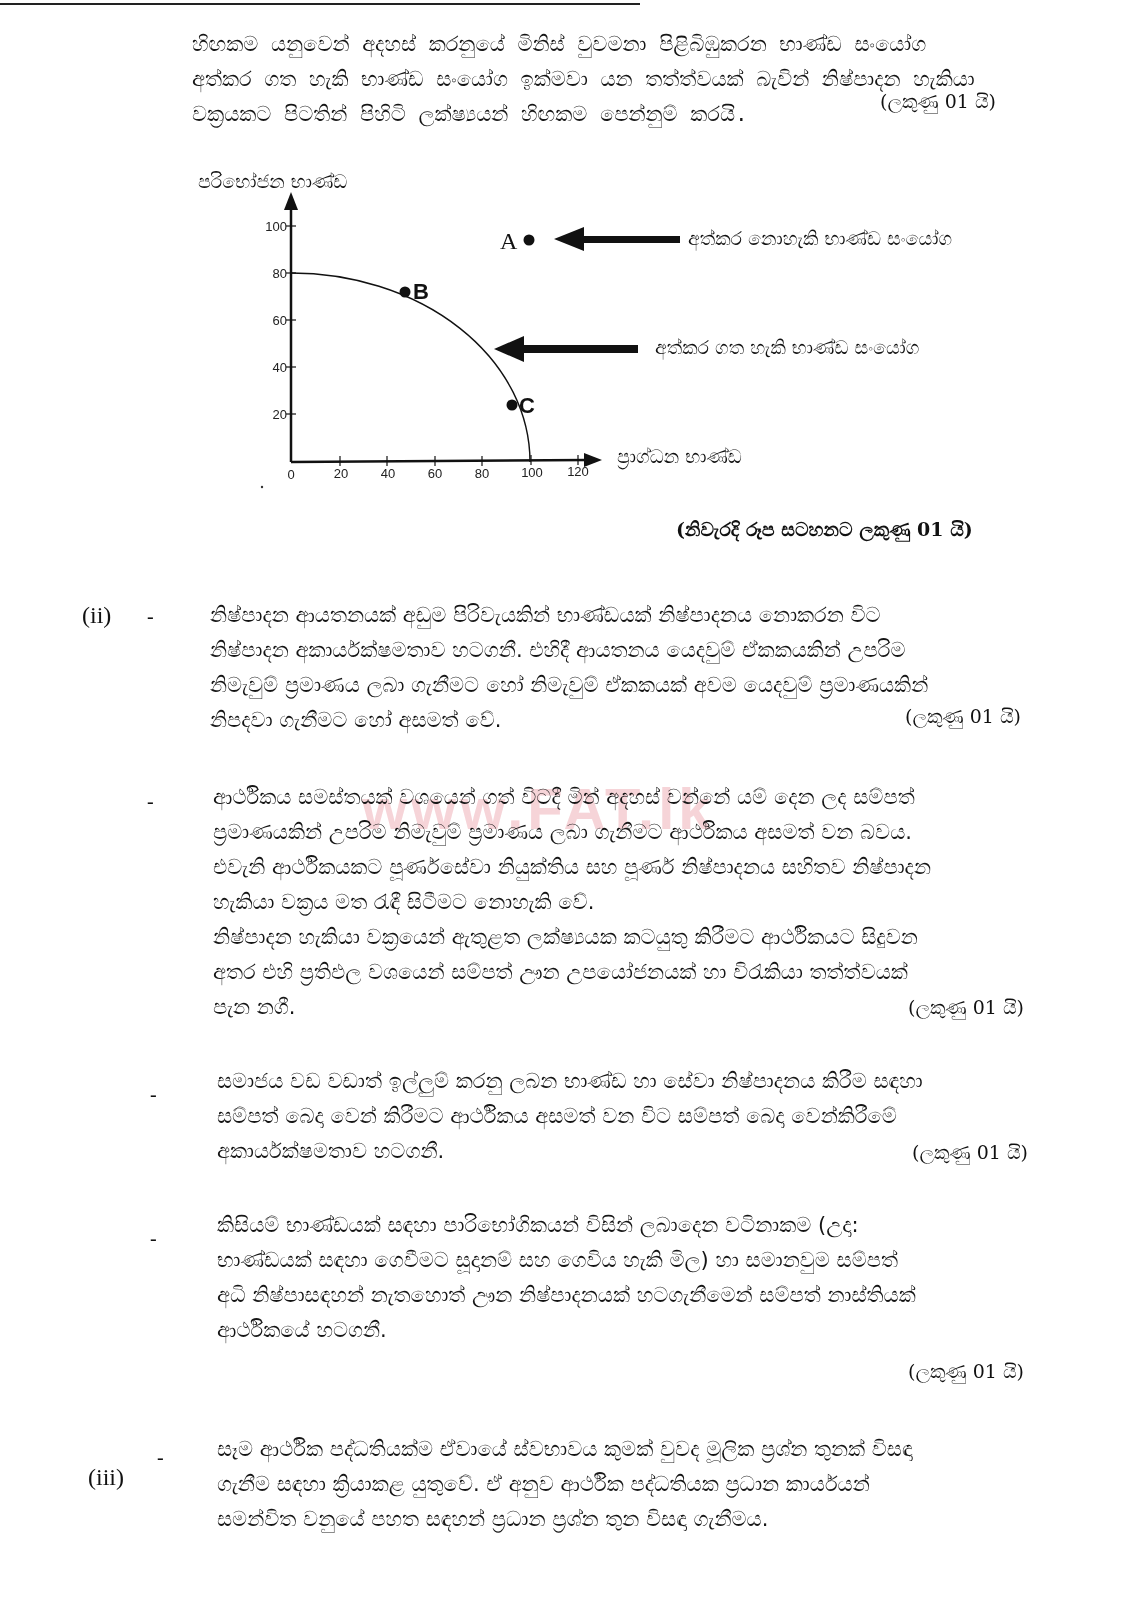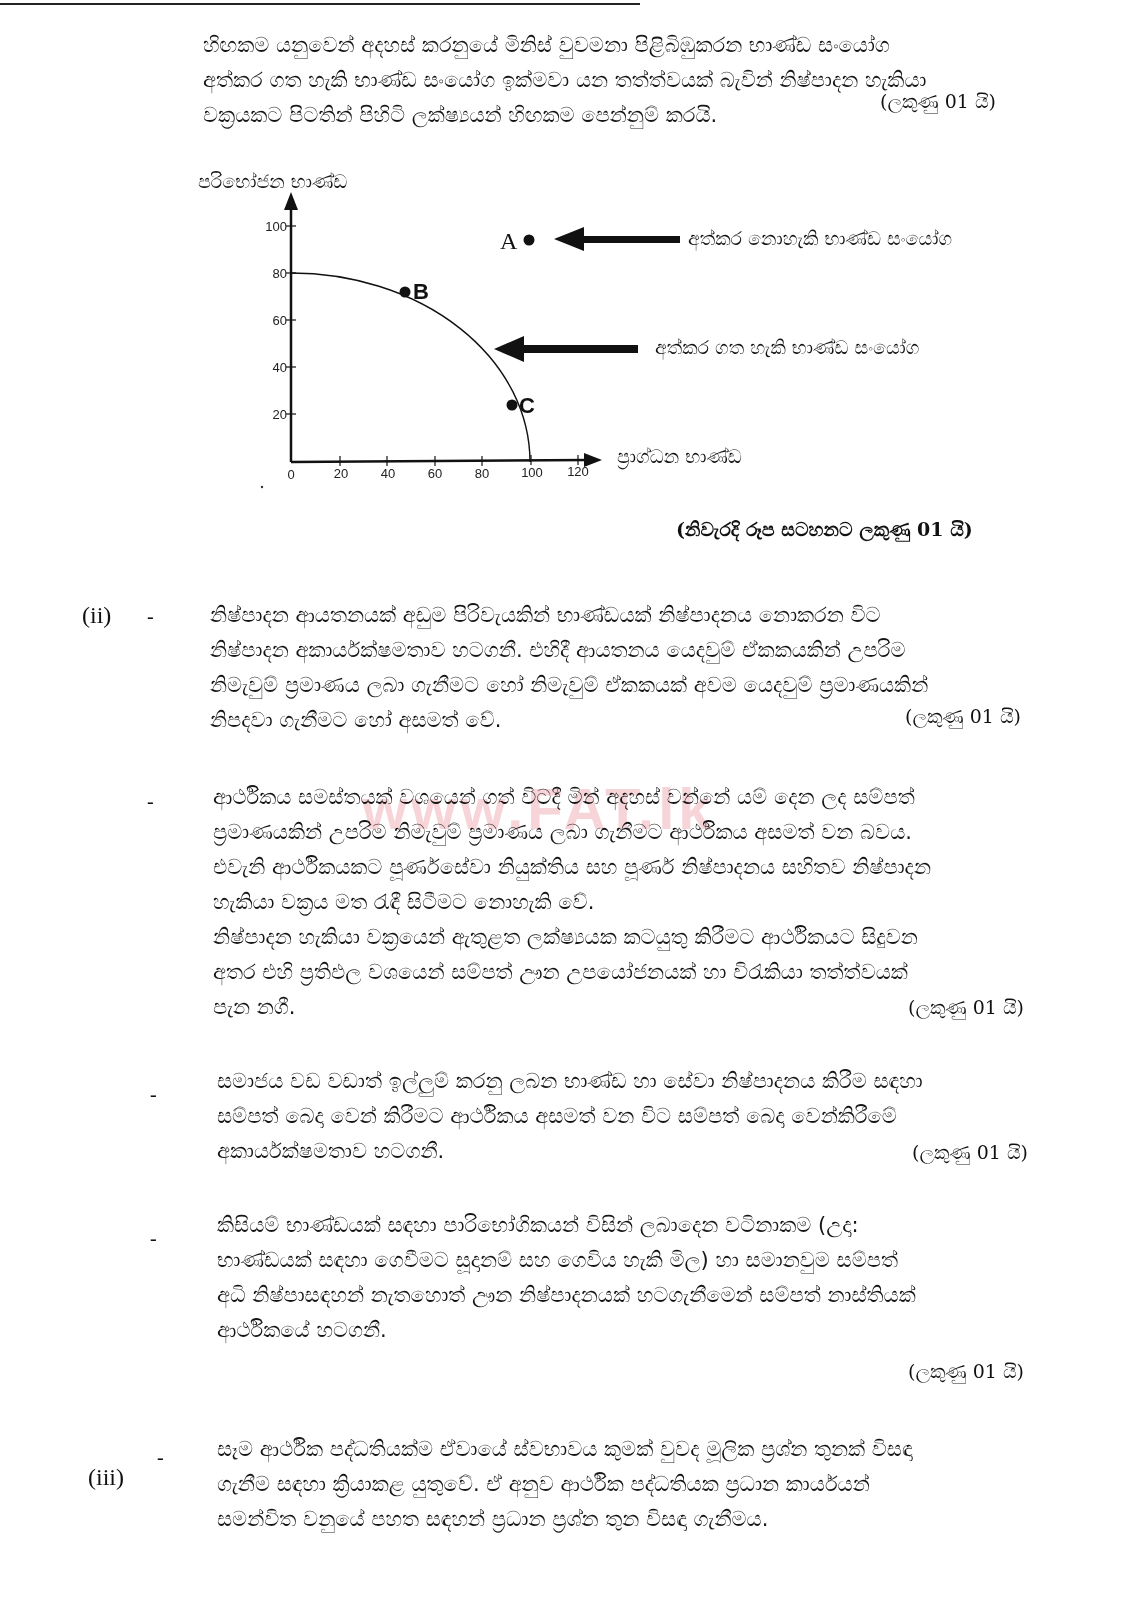--- a/index.html
+++ b/index.html
@@ -38,21 +38,21 @@
   </style>
 </head>
 <body>
 
 <div class="topline"></div>
 
 <div class="watermark">www.FAT.lk</div>
 
 <div class="content">
 
-  <div class="para" style="left:203px; top:28px;">
+  <div class="para" style="left:192px; top:28px;font-family:Liberation Mono, monospace;">
     <span class="line">හිඟකම යනුවෙන් අදහස් කරනුයේ මිනිස් වුවමනා පිළිබිඹුකරන භාණ්ඩ සංයෝග</span>
     <span class="line">අත්කර ගත හැකි භාණ්ඩ සංයෝග ඉක්මවා යන තත්ත්වයක් බැවින් නිෂ්පාදන හැකියා</span>
     <span class="line">වක්‍රයකට පිටතින් පිහිටි ලක්ෂ්‍යයන් හිඟකම පෙන්නුම් කරයි.</span>
   </div>
   <div class="marks" style="left:880px; top:90px;">(ලකුණු 01 යි)</div>
 
   <div class="chart">
     <svg width="1134" height="520" viewBox="0 0 1134 520">
 
       <text x="198" y="188" class="label-sinhala">පරිභෝජන භාණ්ඩ</text>

